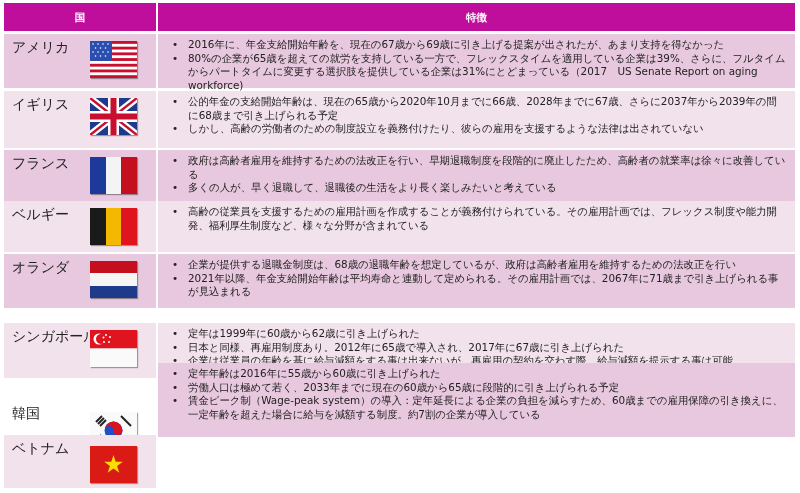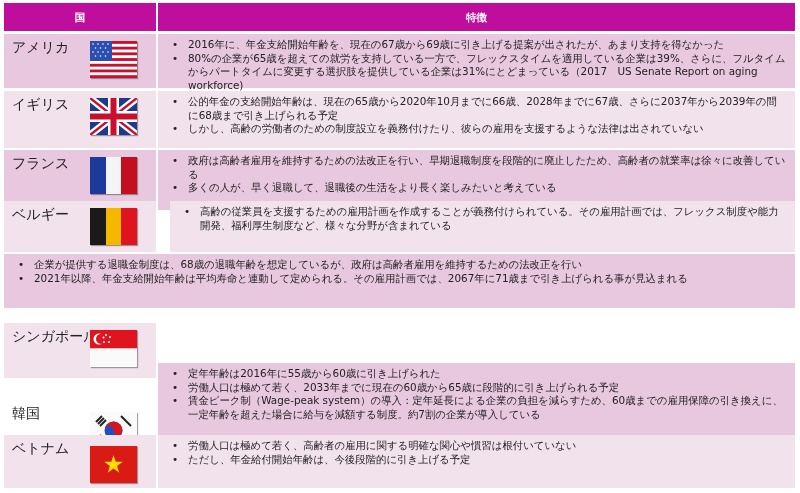--- a/index.html
+++ b/index.html
@@ -108,39 +108,49 @@
       </div>
     </div>
     <div class="cell-feature">
       <ul>
         <li>政府は高齢者雇用を維持するための法改正を行い、早期退職制度を段階的に廃止したため、高齢者の就業率は徐々に改善している</li>
         <li>多くの人が、早く退職して、退職後の生活をより長く楽しみたいと考えている</li>
       </ul>
     </div>
   </div>
 
-  <div class="row even" style="top:198px;height:51px;gap:12px;">
+  <div class="row even" style="top:198px;height:51px;">
     <div class="cell-country">
       <span class="cname">ベルギー</span>
       <div class="flag">
         <svg width="47" height="37">
             <rect width="16" height="37" fill="#1a1a1a"></rect>
             <rect x="16" width="15" height="37" fill="#f5b800"></rect>
             <rect x="31" width="16" height="37" fill="#e0141e"></rect>
           </svg>
       </div>
     </div>
     <div class="cell-feature">
       <ul>
         <li>高齢の従業員を支援するための雇用計画を作成することが義務付けられている。その雇用計画では、フレックス制度や能力開発、福利厚生制度など、様々な分野が含まれている</li>
       </ul>
     </div>
   </div>
 
   <div class="row odd" style="top:251px;height:54px;">
+    <div class="cell-country">
+      <span class="cname">オランダ</span>
+      <div class="flag">
+        <svg width="47" height="37">
+            <rect width="47" height="12" fill="#c4101e"></rect>
+            <rect y="12" width="47" height="13" fill="#f5f5f5"></rect>
+            <rect y="25" width="47" height="12" fill="#1e3a8a"></rect>
+          </svg>
+      </div>
+    </div>
     <div class="cell-feature">
       <ul>
         <li>企業が提供する退職金制度は、68歳の退職年齢を想定しているが、政府は高齢者雇用を維持するための法改正を行い</li>
         <li>2021年以降、年金支給開始年齢は平均寿命と連動して定められる。その雇用計画では、2067年に71歳まで引き上げられる事が見込まれる</li>
       </ul>
     </div>
   </div>
 
   <div class="row even" style="top:320px;height:55px;">
     <div class="cell-country">
@@ -154,20 +164,27 @@
           <g fill="#fff">
               <circle cx="16" cy="5" r="1"></circle>
               <circle cx="20" cy="7" r="1"></circle>
               <circle cx="19" cy="12" r="1"></circle>
               <circle cx="14" cy="12" r="1"></circle>
               <circle cx="13.5" cy="7.5" r="1"></circle>
             </g>
         </svg>
       </div>
     </div>
+    <div class="cell-feature">
+      <ul>
+        <li>定年は1999年に60歳から62歳に引き上げられた</li>
+        <li>日本と同様、再雇用制度あり。2012年に65歳で導入され、2017年に67歳に引き上げられた</li>
+        <li>企業は従業員の年齢を基に給与減額をする事は出来ないが、再雇用の契約を交わす際、給与減額を提示する事は可能</li>
+      </ul>
+    </div>
   </div>
 
   <div class="row odd" style="top:364px;height:66px;align-items:center;">
     <div class="cell-country">
       <span class="cname">韓国</span>
       <div class="flag" style="top:12px;">
         <svg width="47" height="37">
             <rect width="47" height="37" fill="#fafafa"></rect>
           <circle cx="23.5" cy="18.5" r="9" fill="#1f4fc8"></circle>
           <path d="M14.5 18.5 A9 9 0 0 1 32.5 18.5 A4.5 4.5 0 0 1 23.5 18.5 A4.5 4.5 0 0 0 14.5 18.5 Z" fill="#d8141e"></path>
@@ -192,21 +209,15 @@
   <div class="row even" style="top:432px;height:53px;">
     <div class="cell-country">
       <span class="cname">ベトナム</span>
       <div class="flag" style="top:11px;">
         <svg width="47" height="37">
             <rect width="47" height="37" fill="#da1a14"></rect>
           <polygon points="23.5,9 25.7,15.8 32.8,15.8 27.1,20 29.3,26.8 23.5,22.6 17.7,26.8 19.9,20 14.2,15.8 21.3,15.8" fill="#ffdd00"></polygon>
         </svg>
       </div>
     </div>
-    <div class="cell-feature">
-      <ul>
-        <li>労働人口は極めて若く、高齢者の雇用に関する明確な関心や慣習は根付いていない</li>
-        <li>ただし、年金給付開始年齢は、今後段階的に引き上げる予定</li>
-      </ul>
-    </div>
   </div>
 
 </div>
 
 </body></html>

